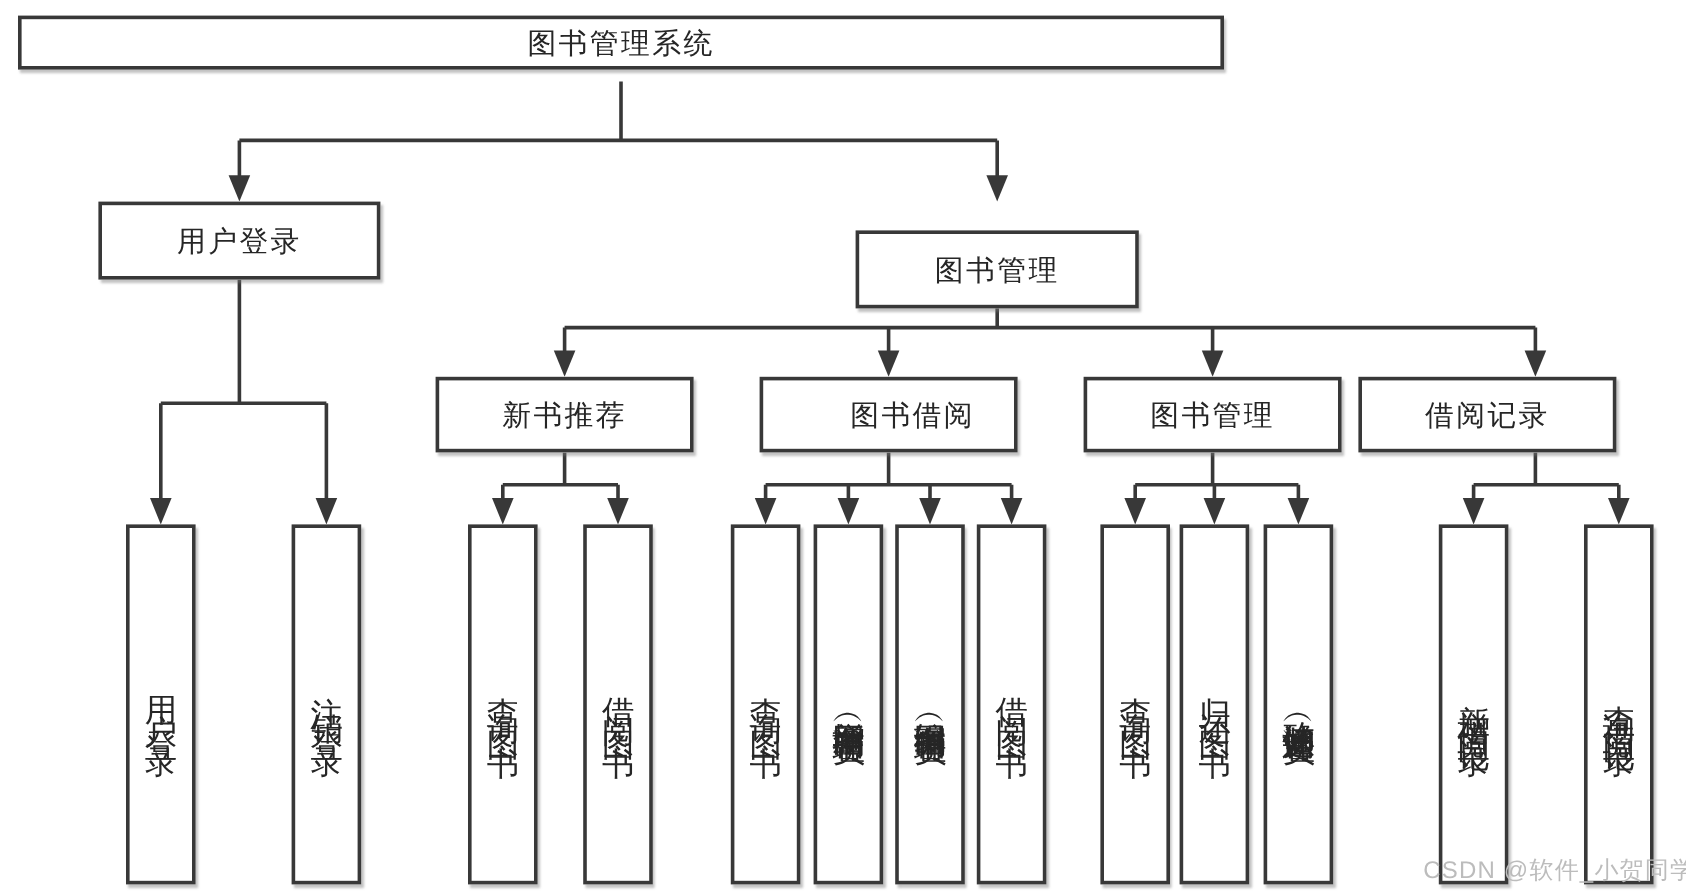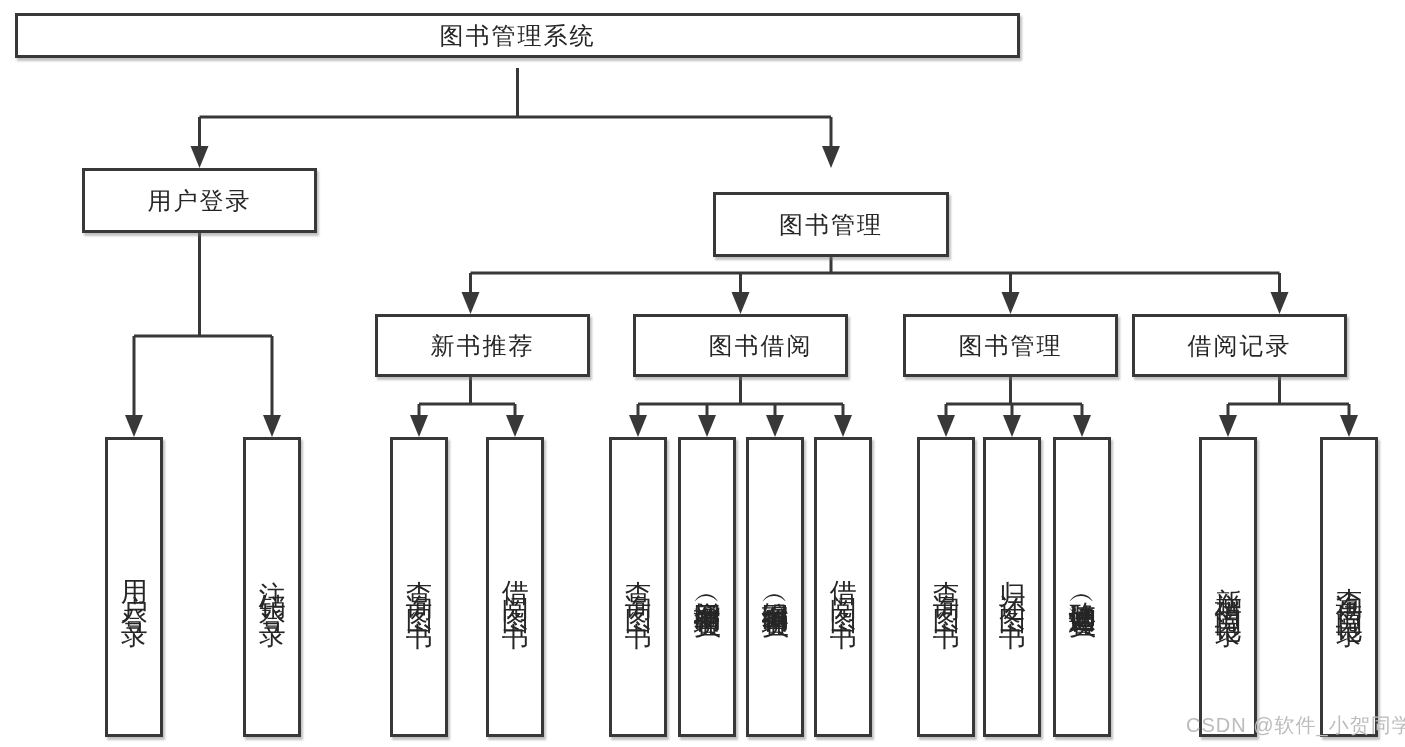--- a/index.html
+++ b/index.html
@@ -11,21 +11,21 @@
   .node {
     position:absolute; box-sizing:border-box; background:#ffffff;
     border:3px solid #383838; color:#262626; z-index:1;
     display:flex; align-items:center; justify-content:center;
     box-shadow:2px 3px 2px rgba(120,120,120,0.45);
   }
   .h { font-size:24px; letter-spacing:2px; white-space:nowrap; }
   #n-root { left:15px;  top:13px;  width:1005px; height:45px; }
   #n-login{ left:82px;  top:168px; width:235px;  height:65px; }
   #n-mgmt { left:713px; top:168px; width:236px;  height:65px;margin-top:24px; }
-  #n-l3-0 { left:363px; top:314px; width:215px;  height:63px;margin-left:12px; }
+  #n-l3-0 { left:363px; top:314px; width:215px;  height:63px; }
   #n-l3-1 { left:633px; top:314px; width:215px;  height:63px;padding-left:40px; }
   #n-l3-2 { left:903px; top:314px; width:215px;  height:63px; }
   #n-l3-3 { left:1132px;top:314px; width:215px;  height:63px; }
   .leaf { top:437px; width:58px; height:300px; }
   .vtext {
     writing-mode:vertical-rl; text-orientation:mixed;
     font-size:27px; line-height:1.05; white-space:nowrap;
   }
   .ls4 { letter-spacing:14px; }
   .ls6 { letter-spacing:7px; }

